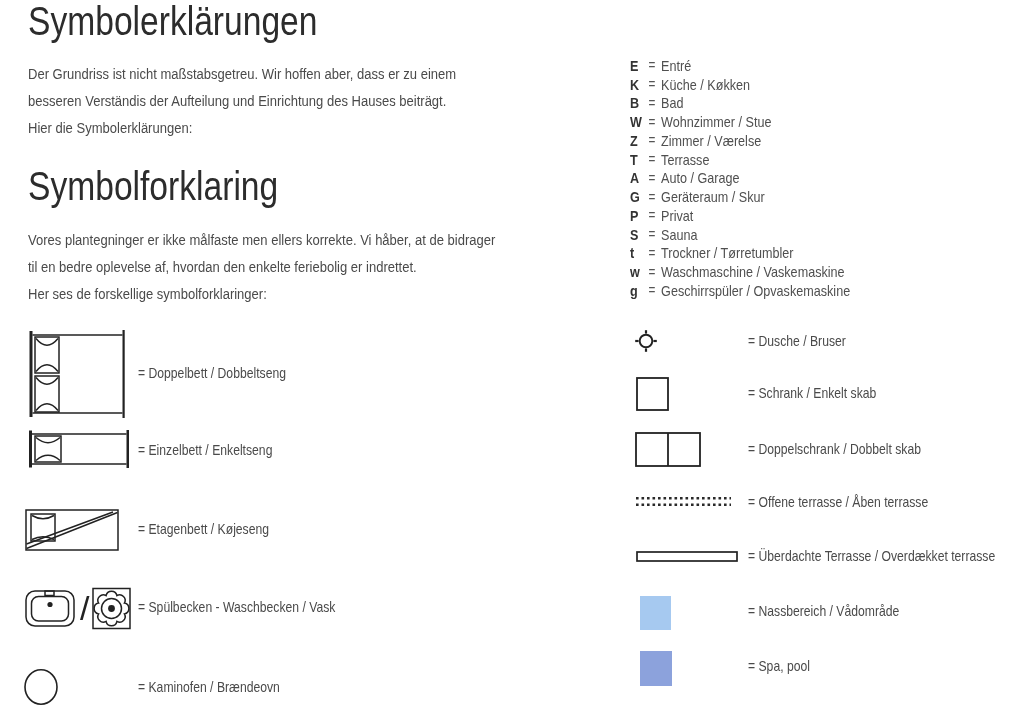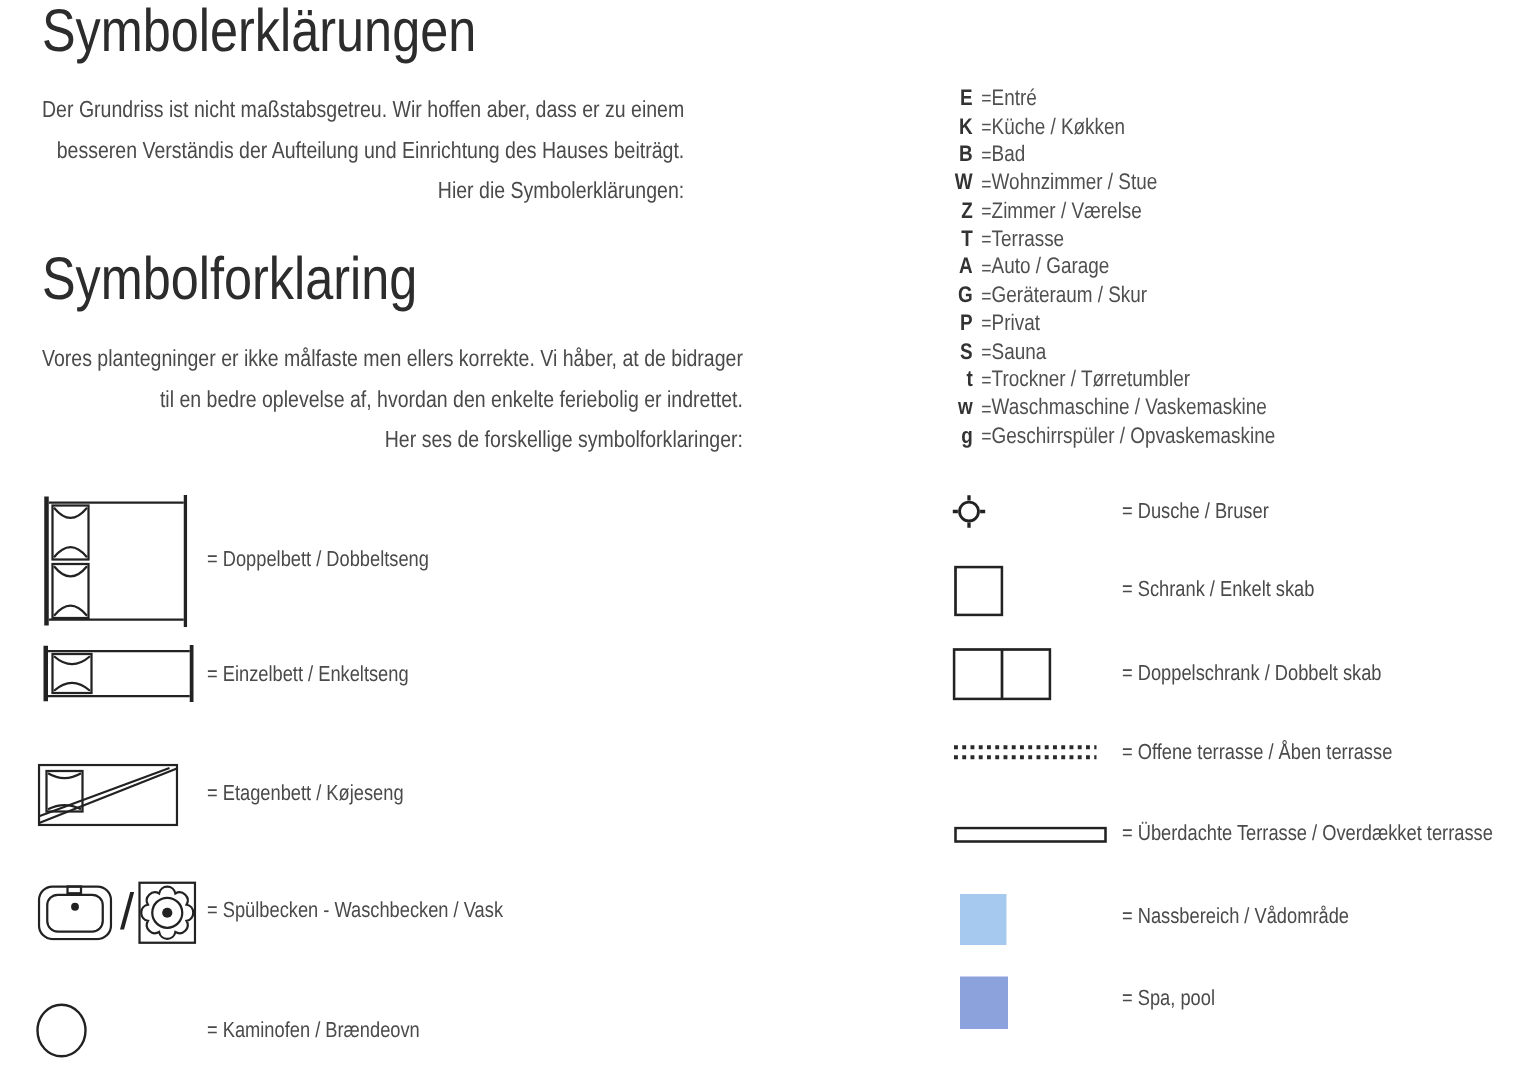--- a/index.html
+++ b/index.html
@@ -3,21 +3,20 @@
 <meta charset="utf-8">
 <style>
   html,body{margin:0;padding:0;background:#fff;}
   #page{
     position:relative;
     width:1024px;height:723px;
     background:#fff;
     overflow:hidden;
     font-family:"Liberation Sans", sans-serif;
     color:#4a4a4a;
-    text-align:right;
   }
   .abs{position:absolute;}
   
   .cx{transform:scaleX(0.84);transform-origin:0 0;white-space:nowrap;}
   h1.title{
     margin:0;font-size:40px;font-weight:400;color:#2c2c2c;
     line-height:46px;letter-spacing:0;
   }
   .para{font-size:15.5px;line-height:27px;color:#4a4a4a;}
   .para div{white-space:nowrap;}

